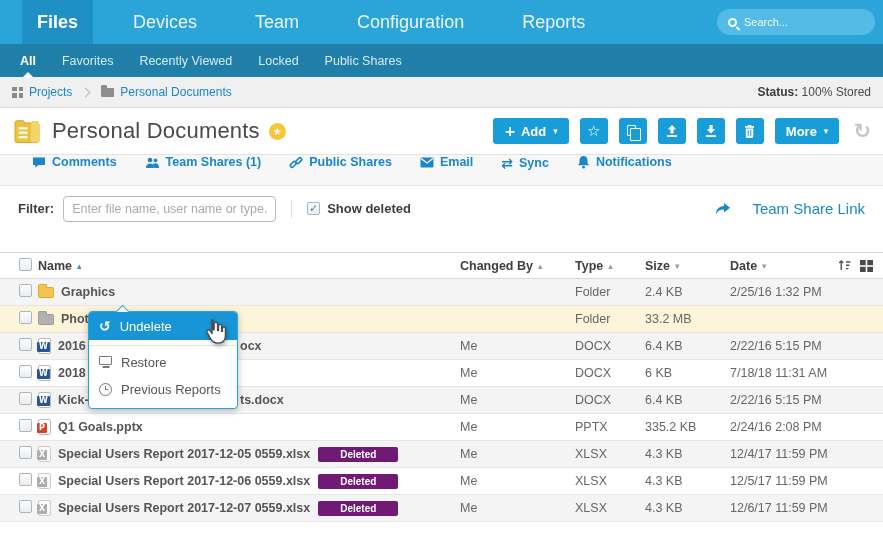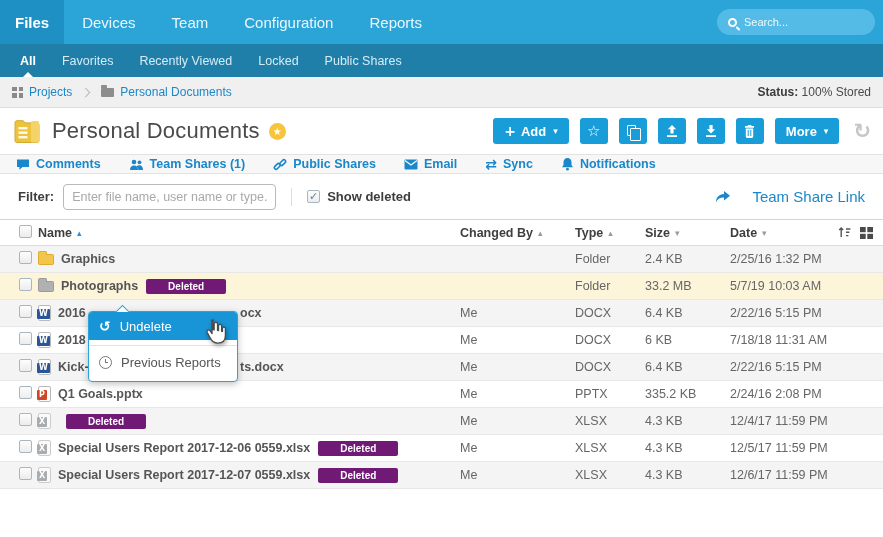--- a/index.html
+++ b/index.html
@@ -6,21 +6,21 @@
   html,body { width:883px; height:537px; }
   body {
     font-family:"Liberation Sans", sans-serif;
     background:#fff; color:#555; position:relative; overflow:hidden;
     -webkit-font-smoothing:antialiased;
   }
   .ico { font-family:"DejaVu Sans", sans-serif; font-style:normal; }
 
   
   .topnav { height:44px; background:#2ba4d7; display:flex; align-items:stretch; }
-  .topnav .nav-item { display:flex; align-items:center; padding:0 18px; color:#eaf7fd; font-size:15px; cursor:pointer; }
+  .topnav .nav-item { display:flex; align-items:center; padding:0 18px; color:#eaf7fd; font-size:18px; cursor:pointer;margin-left:22px; }
   .topnav .nav-item.active { background:#1f90c3; color:#fff; font-weight:bold; padding:0 15px; }
   .searchpill { margin:9px 8px 9px auto; width:158px; height:26px; background:#54bbe7; border-radius:14px; display:flex; align-items:center; padding:0 11px; }
   .mag { width:9px; height:9px; border:2px solid #fff; border-radius:50%; position:relative; flex:none; }
   .mag::after { content:""; position:absolute; width:2px; height:5px; background:#fff; left:7px; top:6px; transform:rotate(-45deg); border-radius:1px; }
   .searchpill input { border:none; outline:none; background:transparent; color:#7f1d1d; font-size:11px; margin-left:7px; width:110px; font-family:"Liberation Sans",sans-serif; }
   .searchpill input::placeholder { color:#f0fafe; opacity:1; }
 
   
   .subnav { height:33px; background:#1f7fa9; display:flex; align-items:center; padding-left:7px; }
   .subnav .sub-item { position:relative; height:100%; display:flex; align-items:center; padding:0 13px; color:#d5ecf6; font-size:12.5px; cursor:pointer; }
@@ -49,38 +49,38 @@
   .btn.txtbtn { padding:0 11px; font-weight:bold; }
   .btn.sq { width:28px; }
   .caret { font-size:9px; margin-left:7px; }
   .plus { font-weight:bold; margin-right:5px; font-size:14px; }
   .star-o { font-size:15px; line-height:1; }
   .copy-ico { width:9px; height:11px; border:1.5px solid #fff; border-radius:1px; position:relative; margin:-2px 0 0 -3px; }
   .copy-ico::after { content:""; position:absolute; width:9px; height:11px; border:1.5px solid #fff; border-radius:1px; background:#199dd9; left:2px; top:2px; }
   .refresh { color:#c6c6c6; font-size:21px; font-weight:bold; margin-left:3px; cursor:pointer; }
 
   
-  .tabsbar { height:20px; background:#f7f7f7; border-top:1px solid #e3e3e3; border-bottom:1px solid #e3e3e3; display:flex; align-items:center; padding-left:2px; }
+  .tabsbar { height:32px; background:#f7f7f7; border-top:1px solid #e3e3e3; border-bottom:1px solid #e3e3e3; display:flex; align-items:flex-start; padding-left:18px; }
   .tab { display:flex; align-items:center; gap:6px; padding:0 14px; color:#1987c9; font-weight:bold; font-size:12.5px; cursor:pointer; }
   .tab svg { flex:none; display:block; }
   .sync-g { font-weight:bold; font-size:14px; }
 
   
   .filterbar { height:45px; display:flex; align-items:center; padding:0 18px; background:#fff; }
   .filter-label { font-weight:bold; font-size:13px; color:#3d3d3d; margin-right:9px; }
   .filter-input { width:213px; height:26px; border:1px solid #b9b9b9; border-radius:4px; padding:0 8px; font-size:12.5px; color:#555; outline:none; font-family:"Liberation Sans",sans-serif; }
   .filter-input::placeholder { color:#a9a9a9; opacity:1; }
   .vsep { width:1px; height:18px; background:#ddd; margin:0 15px; }
   .checkbox { width:13px; height:13px; border:1px solid #a8b6c2; border-radius:2px; background:linear-gradient(#fdfdfd,#ececec); display:inline-flex; align-items:center; justify-content:center; cursor:pointer; flex:none; }
   .checkbox.checked::after { content:"✓"; font-family:"DejaVu Sans",sans-serif; font-size:11px; font-weight:bold; color:#4e7fb5; margin-top:-1px; }
   .show-del-label { font-weight:bold; font-size:13px; color:#3d3d3d; margin-left:7px; }
   .teamshare { margin-left:auto; display:flex; align-items:center; gap:22px; color:#1b87c9; font-size:15px; cursor:pointer; }
 
   
-  .tablewrap { margin-top:0; }
+  .tablewrap { margin-top:21px; }
   .thead { height:27px; border-top:1px solid #d5d5d5; border-bottom:1px solid #dadada; display:grid; grid-template-columns:38px 1fr 115px 70px 85px 158px; align-items:center; font-size:12.5px; font-weight:bold; color:#3f3f3f; position:relative; background:#fff; }
   .thead .hcell { display:flex; align-items:center; gap:5px; padding-left:5px; cursor:pointer; }
   .thead .hcell.first { padding-left:0; }
   .sort-arrow { font-size:9px; color:#9a9a9a; }
   .sort-arrow.active { color:#2196d3; }
   .hd-tools { position:absolute; right:10px; top:0; height:100%; display:flex; align-items:center; gap:9px; }
   .cb-cell { padding-left:19px; }
 
   .trow { height:27px; display:grid; grid-template-columns:38px 1fr 115px 70px 85px 158px; align-items:center; font-size:12.5px; color:#666; border-bottom:1px solid #e7e7e7; background:#fff; }
   .trow.stripe { background:#f4f4f4; }
@@ -321,21 +321,20 @@
       <div class="trow highlight">
         <div class="cb-cell"><span class="checkbox"></span></div>
         <div class="cell-name">
           <span class="fi fi-folder deleted"></span>
           <span class="fname">Photographs</span>
           <span class="badge">Deleted</span>
         </div>
         <div class="cell"></div>
         <div class="cell">Folder</div>
         <div class="cell">33.2 MB</div>
-        <div class="cell">5/7/19 10:03 AM</div>
       </div>
       <div class="trow stripe">
         <div class="cb-cell"><span class="checkbox"></span></div>
         <div class="cell-name">
           <span class="fi fi-page">
             <i class="tag tag-word">W</i>
           </span>
           <span class="fname">2016</span>
           <span class="fname-suffix">ocx</span>
         </div>
@@ -383,20 +382,21 @@
         <div class="cell">PPTX</div>
         <div class="cell">335.2 KB</div>
         <div class="cell">2/24/16 2:08 PM</div>
       </div>
       <div class="trow stripe">
         <div class="cb-cell"><span class="checkbox"></span></div>
         <div class="cell-name">
           <span class="fi fi-page faded">
             <i class="tag tag-xls">X</i>
           </span>
+          <span class="fname">Special Users Report 2017-12-05 0559.xlsx</span>
           <span class="badge">Deleted</span>
         </div>
         <div class="cell">Me</div>
         <div class="cell">XLSX</div>
         <div class="cell">4.3 KB</div>
         <div class="cell">12/4/17 11:59 PM</div>
       </div>
       <div class="trow">
         <div class="cb-cell"><span class="checkbox"></span></div>
         <div class="cell-name">
@@ -432,20 +432,24 @@
   <div class="notch-clip">
       <div class="notch"></div>
     </div>
   <div class="ctx-item active">
     <span class="undo-g ico">↺</span>
     <span>Undelete</span>
   </div>
   <div class="menu-body">
     <div class="ctx-sep"></div>
     <div class="ctx-item">
+      <span class="monitor-ico"></span>
+      <span>Restore</span>
+    </div>
+    <div class="ctx-item">
       <span class="clock-ico"></span>
       <span>Previous Reports</span>
     </div>
   </div>
 </div>
 
 <svg class="cursor-hand" width="27" height="31" viewBox="0 0 32 36">
   <path d="M11 3.2c1.2 0 2.1.9 2.1 2.1v9.4l1.3.2V8c0-1.1.9-2 2-2s2 .9 2 2v7.6l1.2.2v-5.6c0-1 .8-1.8 1.8-1.8s1.8.8 1.8 1.8v6.4l1.1.2v-3.6c0-.9.8-1.7 1.7-1.7s1.7.8 1.7 1.7v8.3c0 5.3-3.2 9-9 9-4.7 0-6.9-2.1-8.7-5.5l-3.9-7.2c-.5-1-.1-2.2.9-2.6.9-.4 1.9-.1 2.5.7l2.4 3.5V5.3c0-1.2 1-2.1 2.1-2.1z" fill="#ffffff" stroke="#4a4a4a" stroke-width="1.5" stroke-linejoin="round"></path>
 </svg>
 

